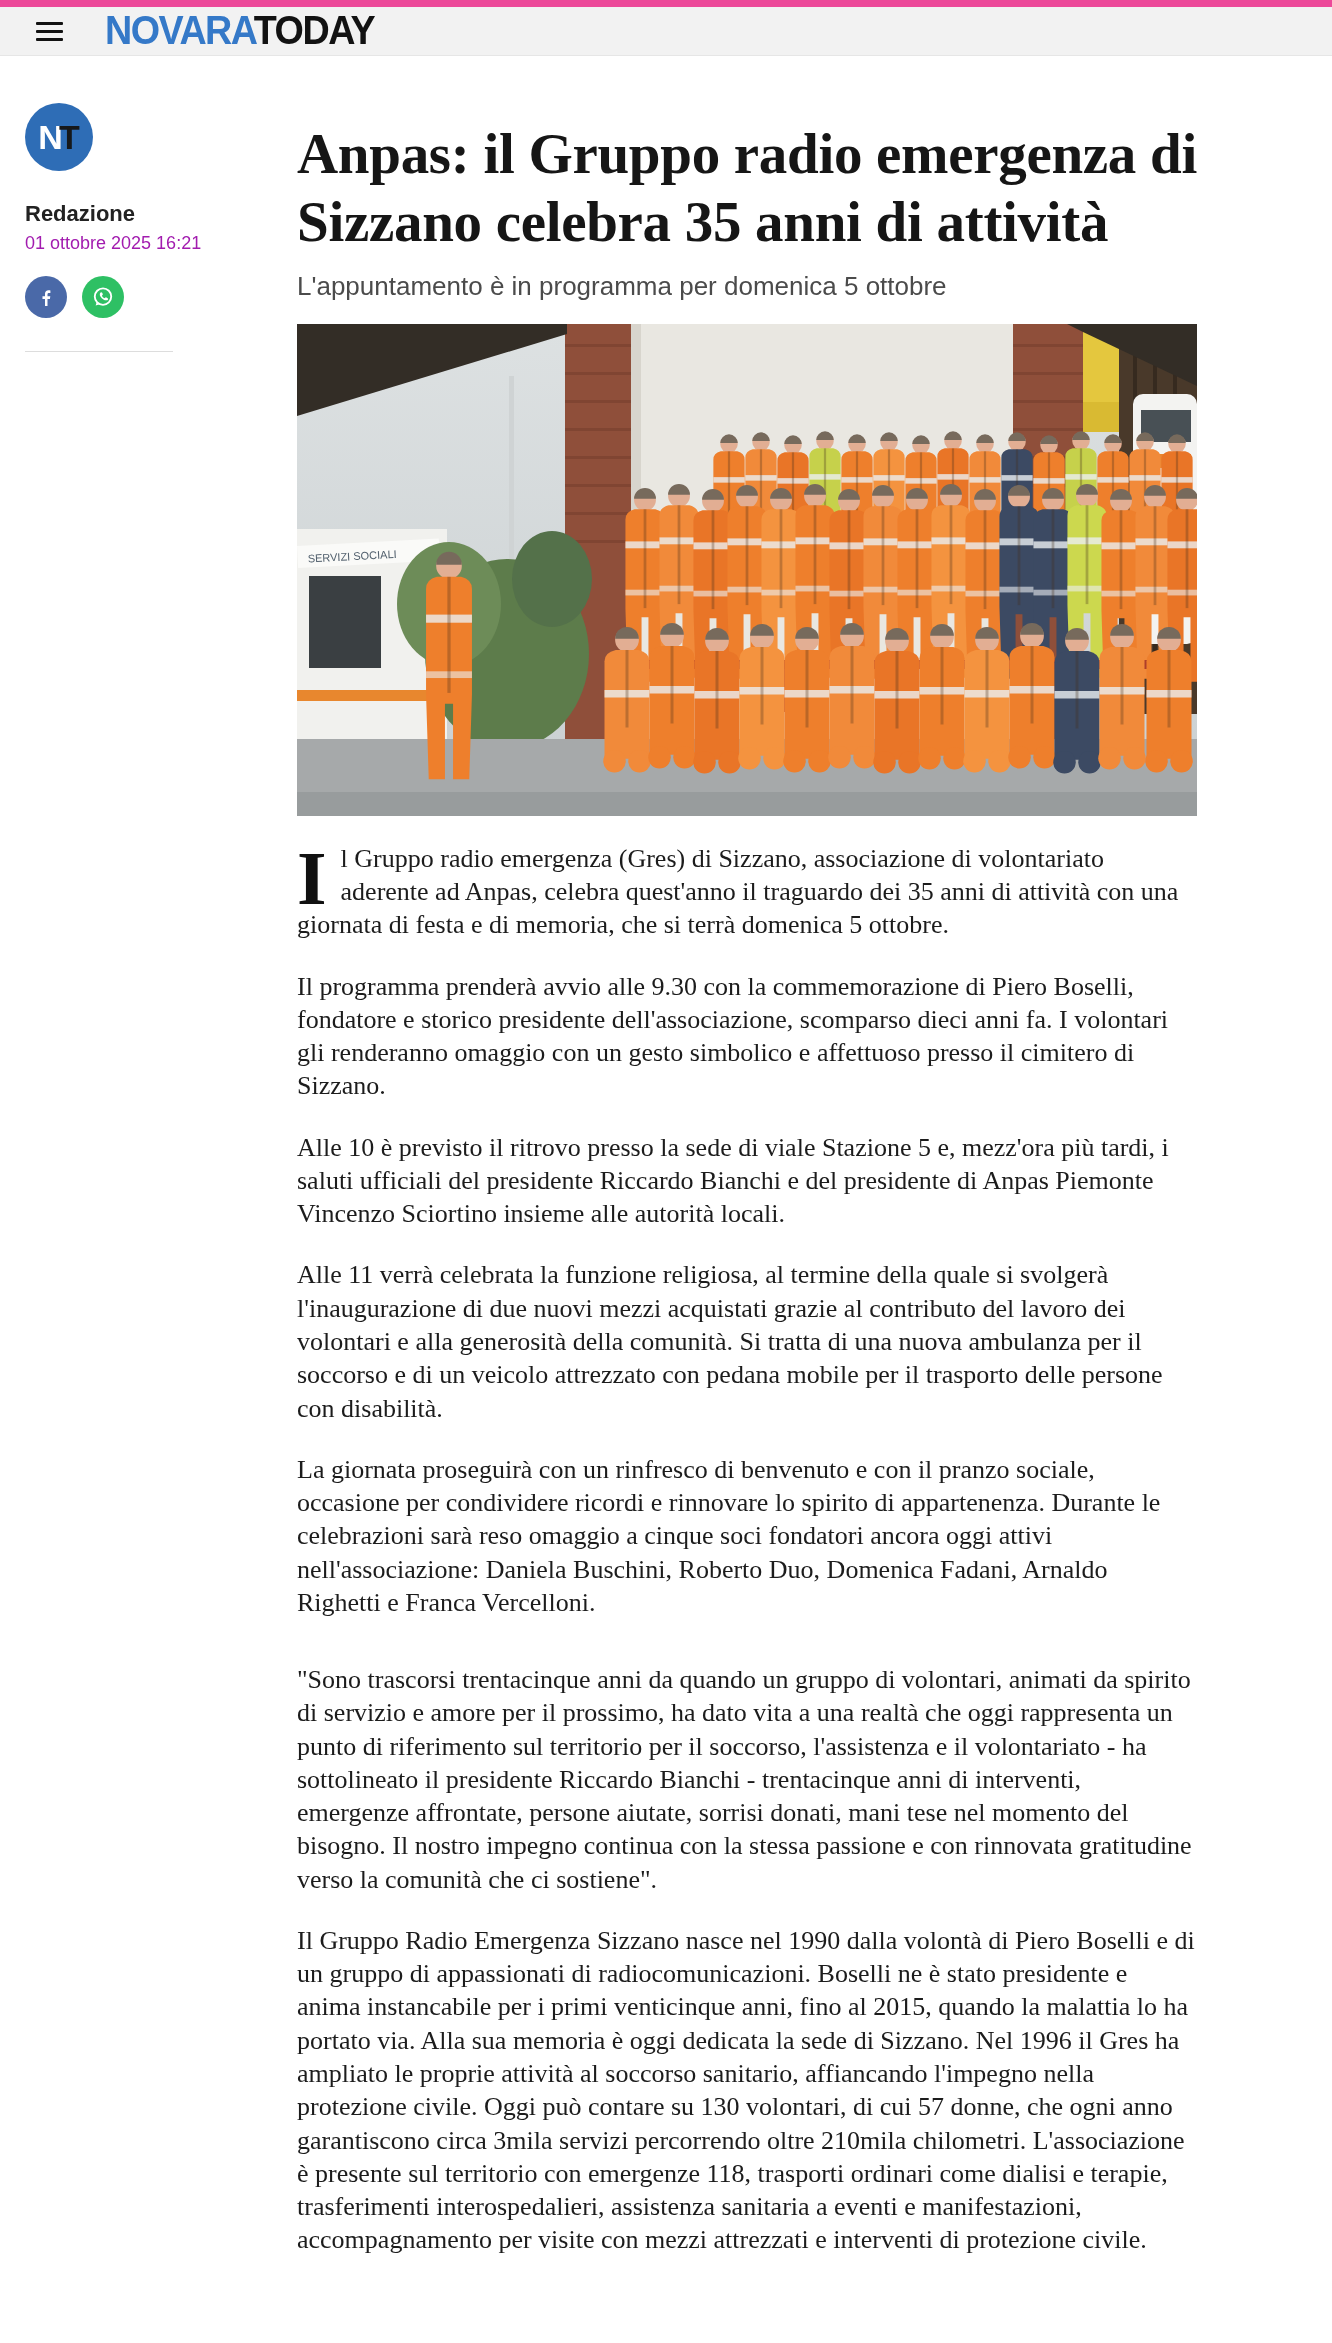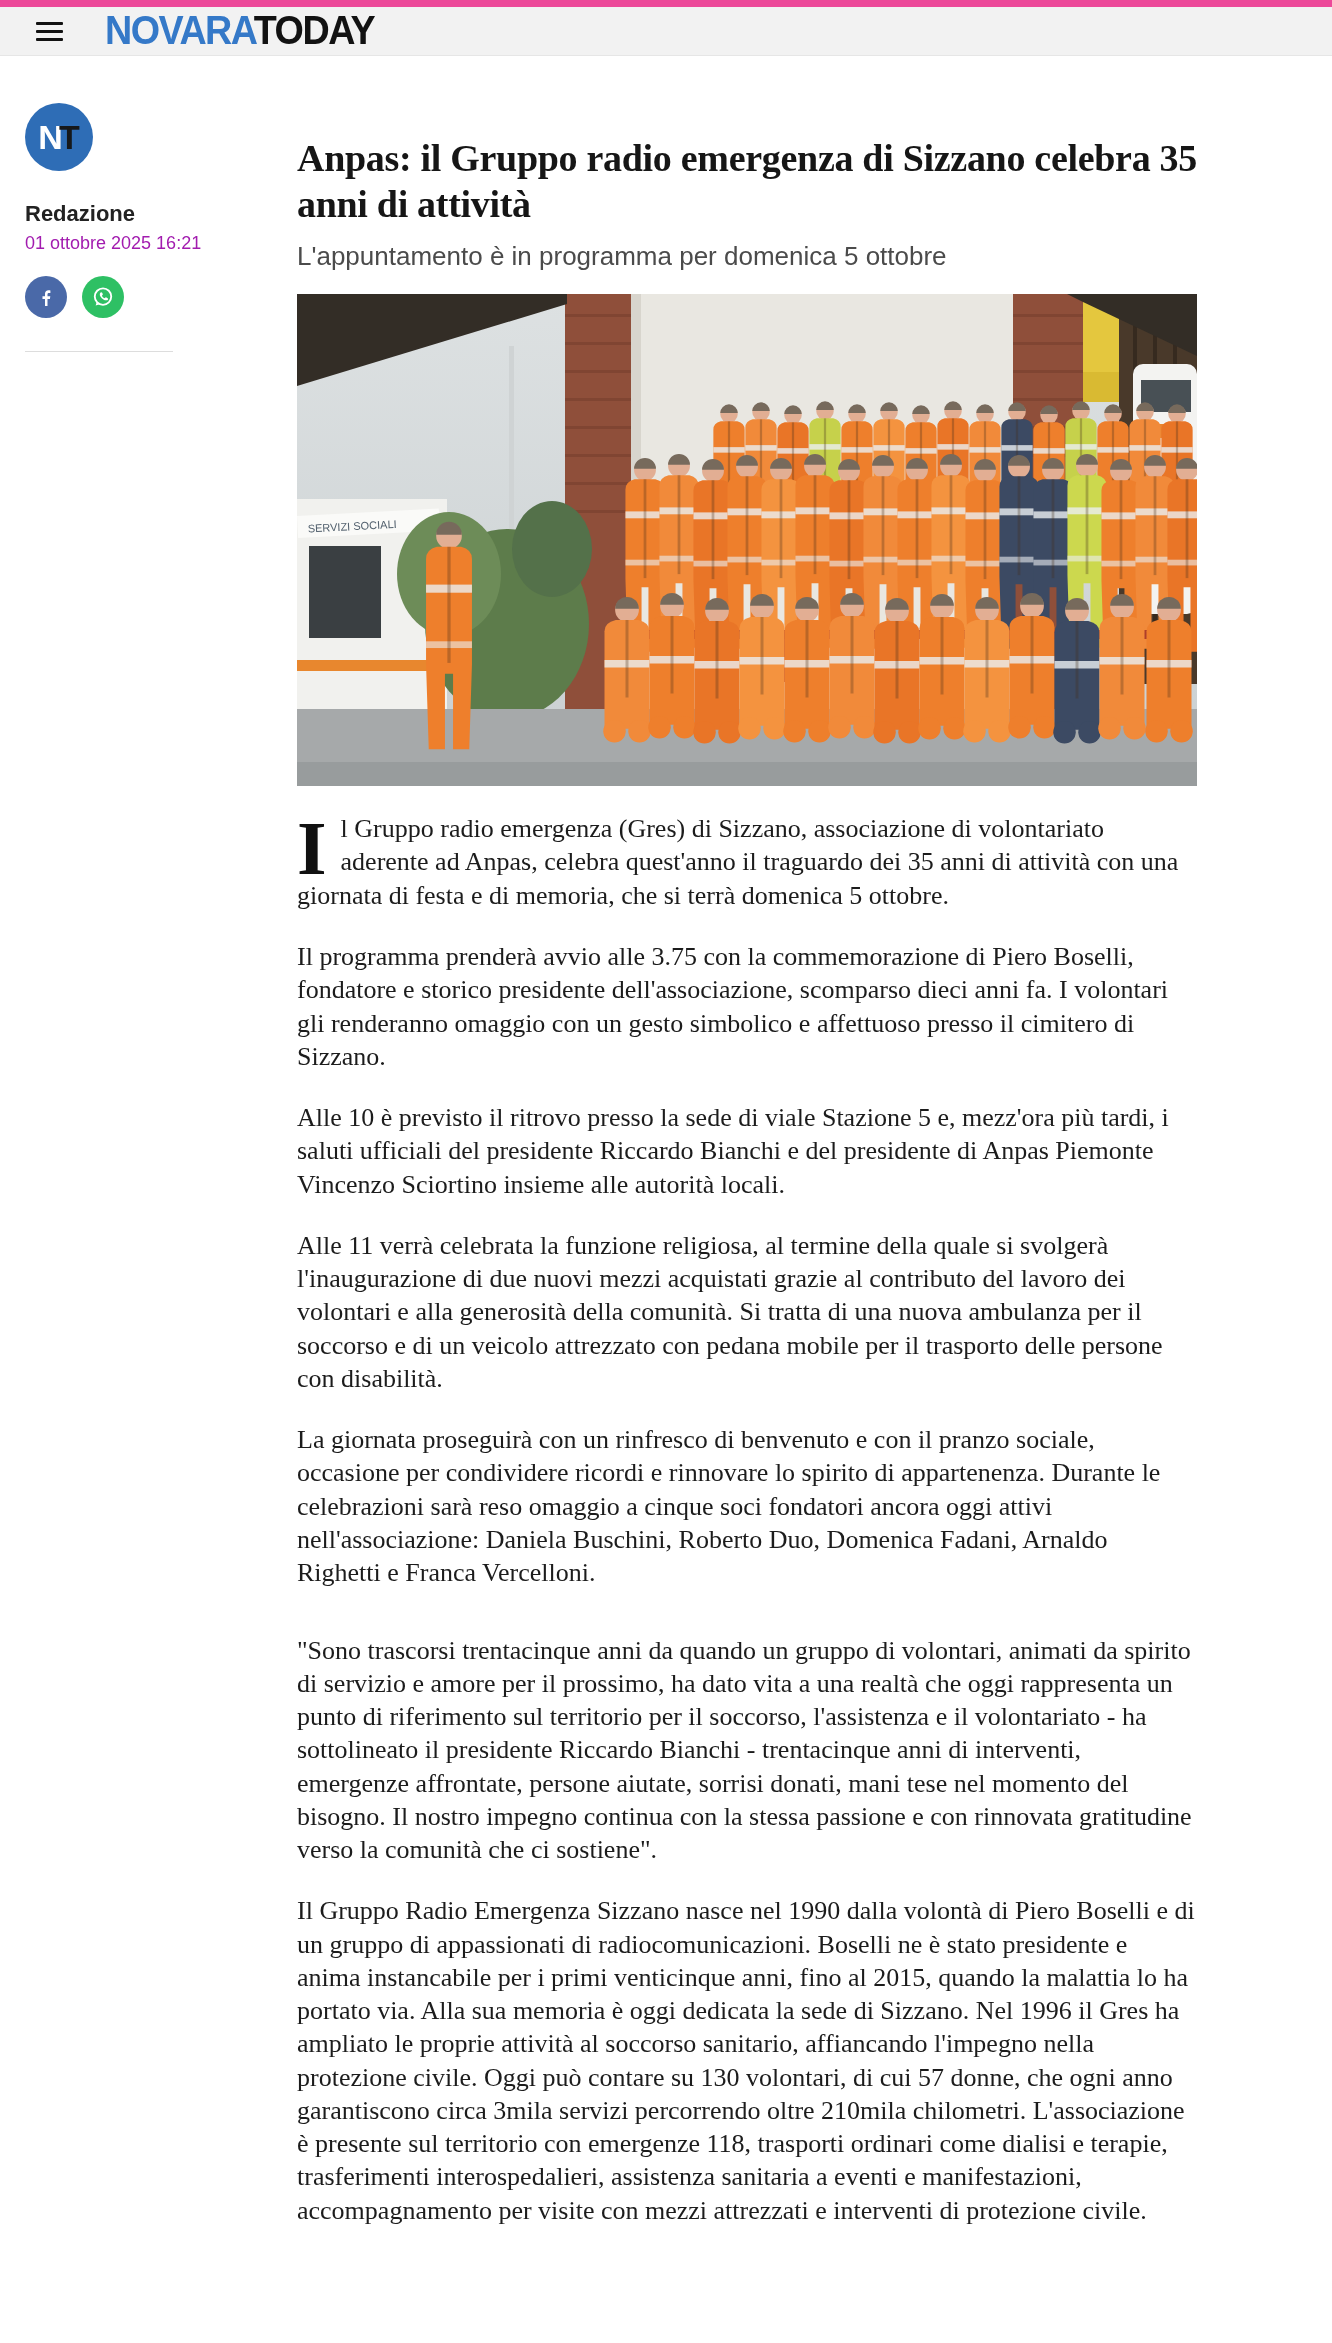--- a/index.html
+++ b/index.html
@@ -32,22 +32,22 @@
   .sh-row { margin-top:22px; display:flex; gap:15px; }
   .sic { border-radius:50%; display:flex; align-items:center; justify-content:center; cursor:pointer; }
   .sh-row .sic { width:42px; height:42px; }
   .fb-top { background:#4a69a8; } .wa-top { background:#2ec064; }
   .rail-div { margin-top:33px; width:148px; border-top:1px solid #ddd; }
   
   .content { margin-left:297px; width:900px; padding-top:60px; }
   .cat-row { font-size:20px; font-weight:bold; letter-spacing:.3px; }
   .cat-row .cat { color:#3579c8; margin-right:12px; }
   .cat-row .loc { color:#1c1c1c; }
-  h1.title { margin-top:20px; font-family:"Liberation Serif", serif; font-weight:bold;
-             font-size:38px; line-height:1.2; color:#161616; letter-spacing:-.3px; }
+  h1.title { margin-top:4px; font-family:"Liberation Serif", serif; font-weight:bold;
+             font-size:57px; line-height:1.2; color:#161616; letter-spacing:-.3px; }
   .subtitle { margin-top:14px; font-size:26px; color:#4b4b4b; }
   .photo { margin-top:22px; width:900px; height:492px; overflow:hidden; background:#d8dcdd; }
   .caption { margin-top:22px; font-size:19px; color:#757575; }
   
   .body { margin-top:26px; font-family:"Liberation Serif", serif; font-size:26px;
           line-height:1.28; color:#1c1c1c; }
   .body p { margin-bottom:28px; }
   .body p.quote { margin-top:44px; }
   .dropcap { float:left; font-size:76px; line-height:60px; padding:6px 14px 0 0;
              font-weight:bold; color:#111; }
@@ -251,21 +251,21 @@
           <use href="#pkneel" transform="translate(780,317) scale(1.25)" fill="#3c4a63"></use>
           <use href="#pkneel" transform="translate(825,313) scale(1.25)" fill="#f18a3a"></use>
           <use href="#pkneel" transform="translate(872,316) scale(1.25)" fill="#ee7f2c"></use>
         </g>
       </svg>
     </div>
 
 
     <div class="body">
       <p><span class="dropcap">I</span><span>l Gruppo radio emergenza (Gres) di Sizzano, associazione di volontariato aderente ad Anpas, celebra quest'anno il traguardo dei 35 anni di attività con una giornata di festa e di memoria, che si terrà domenica 5 ottobre.</span></p>
-      <p>Il programma prenderà avvio alle 3.75 con la commemorazione di Piero Boselli, fondatore e storico presidente dell'associazione, scomparso dieci anni fa. I volontari gli renderanno omaggio con un gesto simbolico e affettuoso presso il cimitero di Sizzano.</p>
+      <p>Il programma prenderà avvio alle 9.30 con la commemorazione di Piero Boselli, fondatore e storico presidente dell'associazione, scomparso dieci anni fa. I volontari gli renderanno omaggio con un gesto simbolico e affettuoso presso il cimitero di Sizzano.</p>
       <p>Alle 10 è previsto il ritrovo presso la sede di viale Stazione 5 e, mezz'ora più tardi, i saluti ufficiali del presidente Riccardo Bianchi e del presidente di Anpas Piemonte Vincenzo Sciortino insieme alle autorità locali.</p>
       <p>Alle 11 verrà celebrata la funzione religiosa, al termine della quale si svolgerà l'inaugurazione di due nuovi mezzi acquistati grazie al contributo del lavoro dei volontari e alla generosità della comunità. Si tratta di una nuova ambulanza per il soccorso e di un veicolo attrezzato con pedana mobile per il trasporto delle persone con disabilità.</p>
       <p>La giornata proseguirà con un rinfresco di benvenuto e con il pranzo sociale, occasione per condividere ricordi e rinnovare lo spirito di appartenenza. Durante le celebrazioni sarà reso omaggio a cinque soci fondatori ancora oggi attivi nell'associazione: Daniela Buschini, Roberto Duo, Domenica Fadani, Arnaldo Righetti e Franca Vercelloni.</p>
       <p class="quote">"Sono trascorsi trentacinque anni da quando un gruppo di volontari, animati da spirito di servizio e amore per il prossimo, ha dato vita a una realtà che oggi rappresenta un punto di riferimento sul territorio per il soccorso, l'assistenza e il volontariato - ha sottolineato il presidente Riccardo Bianchi - trentacinque anni di interventi, emergenze affrontate, persone aiutate, sorrisi donati, mani tese nel momento del bisogno. Il nostro impegno continua con la stessa passione e con rinnovata gratitudine verso la comunità che ci sostiene".</p>
       <p>Il Gruppo Radio Emergenza Sizzano nasce nel 1990 dalla volontà di Piero Boselli e di un gruppo di appassionati di radiocomunicazioni. Boselli ne è stato presidente e anima instancabile per i primi venticinque anni, fino al 2015, quando la malattia lo ha portato via. Alla sua memoria è oggi dedicata la sede di Sizzano. Nel 1996 il Gres ha ampliato le proprie attività al soccorso sanitario, affiancando l'impegno nella protezione civile. Oggi può contare su 130 volontari, di cui 57 donne, che ogni anno garantiscono circa 3mila servizi percorrendo oltre 210mila chilometri. L'associazione è presente sul territorio con emergenze 118, trasporti ordinari come dialisi e terapie, trasferimenti interospedalieri, assistenza sanitaria a eventi e manifestazioni, accompagnamento per visite con mezzi attrezzati e interventi di protezione civile.</p>
     </div>
 
   </div>
 </div>
 

